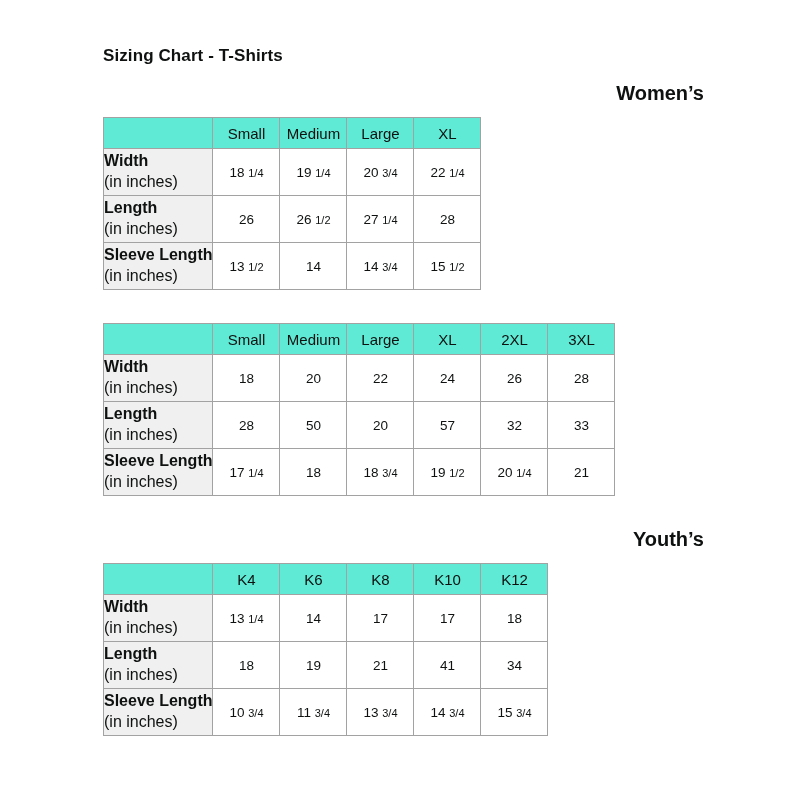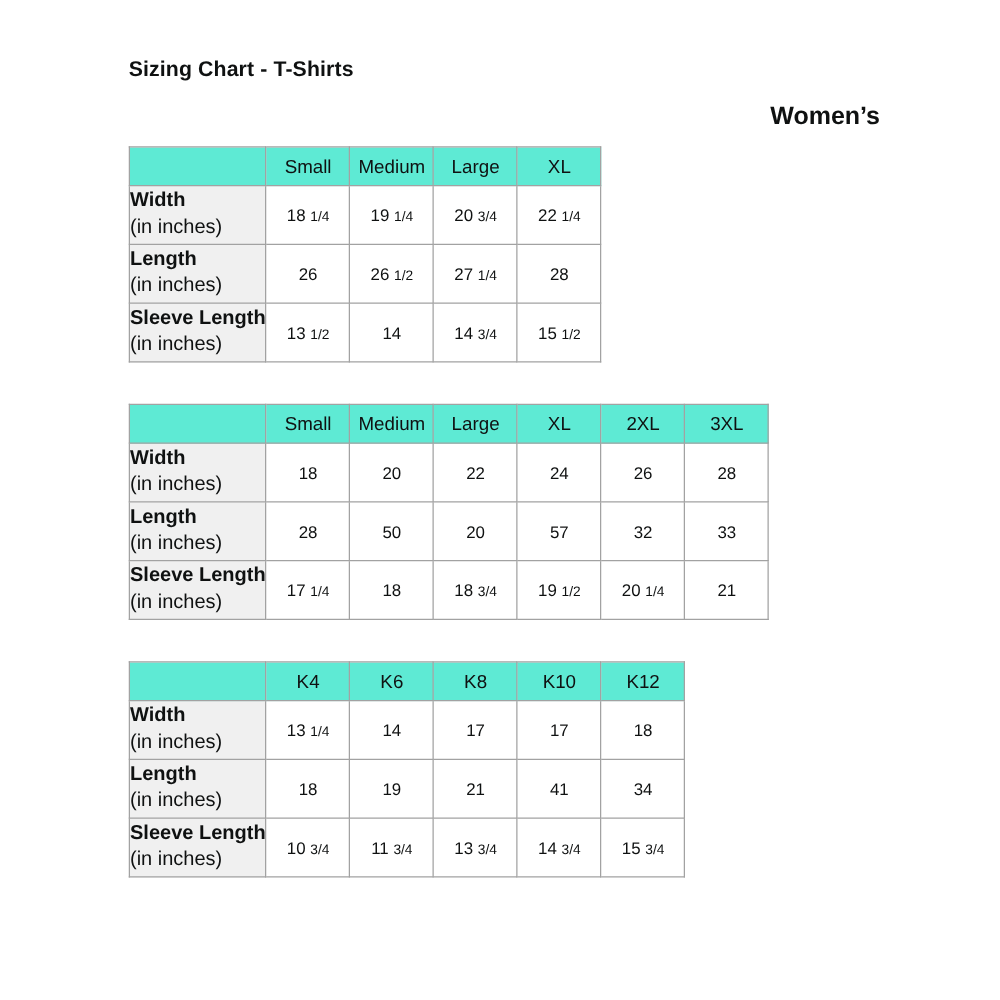--- a/index.html
+++ b/index.html
@@ -195,20 +195,21 @@
               <td class="val">18</td>
               <td class="val">18 <span class="frac">3/4</span></td>
               <td class="val">19 <span class="frac">1/2</span></td>
               <td class="val">20 <span class="frac">1/4</span></td>
               <td class="val">21</td>
             </tr>
           </tbody>
         </table>
       </section>
       <section>
+        <h2 class="section-title">Youth’s</h2>
         <table class="sizing-table">
           <colgroup>
             <col style="width: 103px;">
             <col style="width: 67px;">
             <col style="width: 67px;">
             <col style="width: 67px;">
             <col style="width: 67px;">
             <col style="width: 67px;">
           </colgroup>
           <thead>

